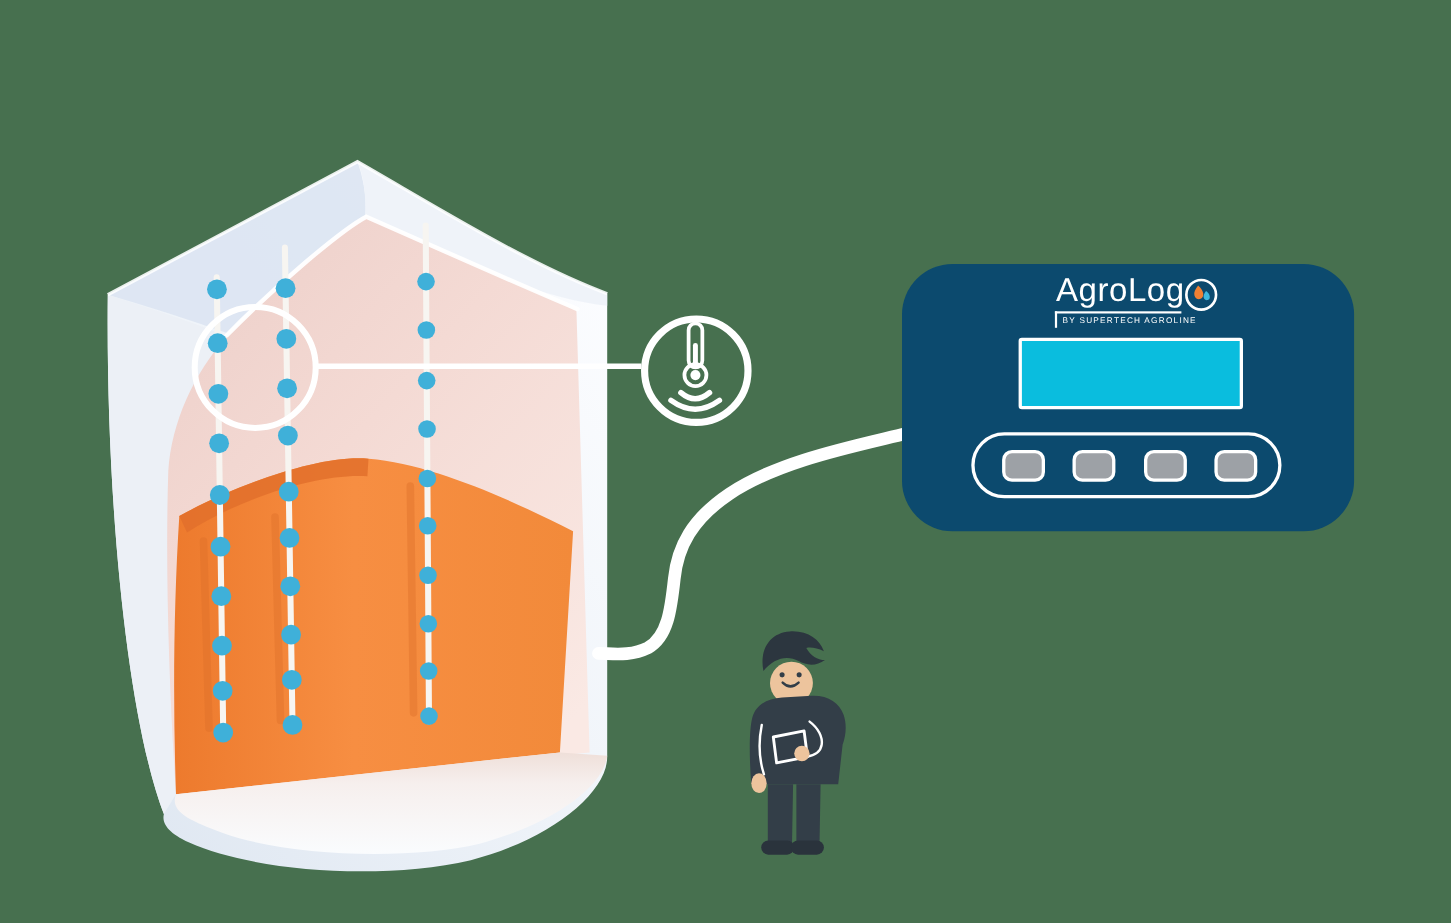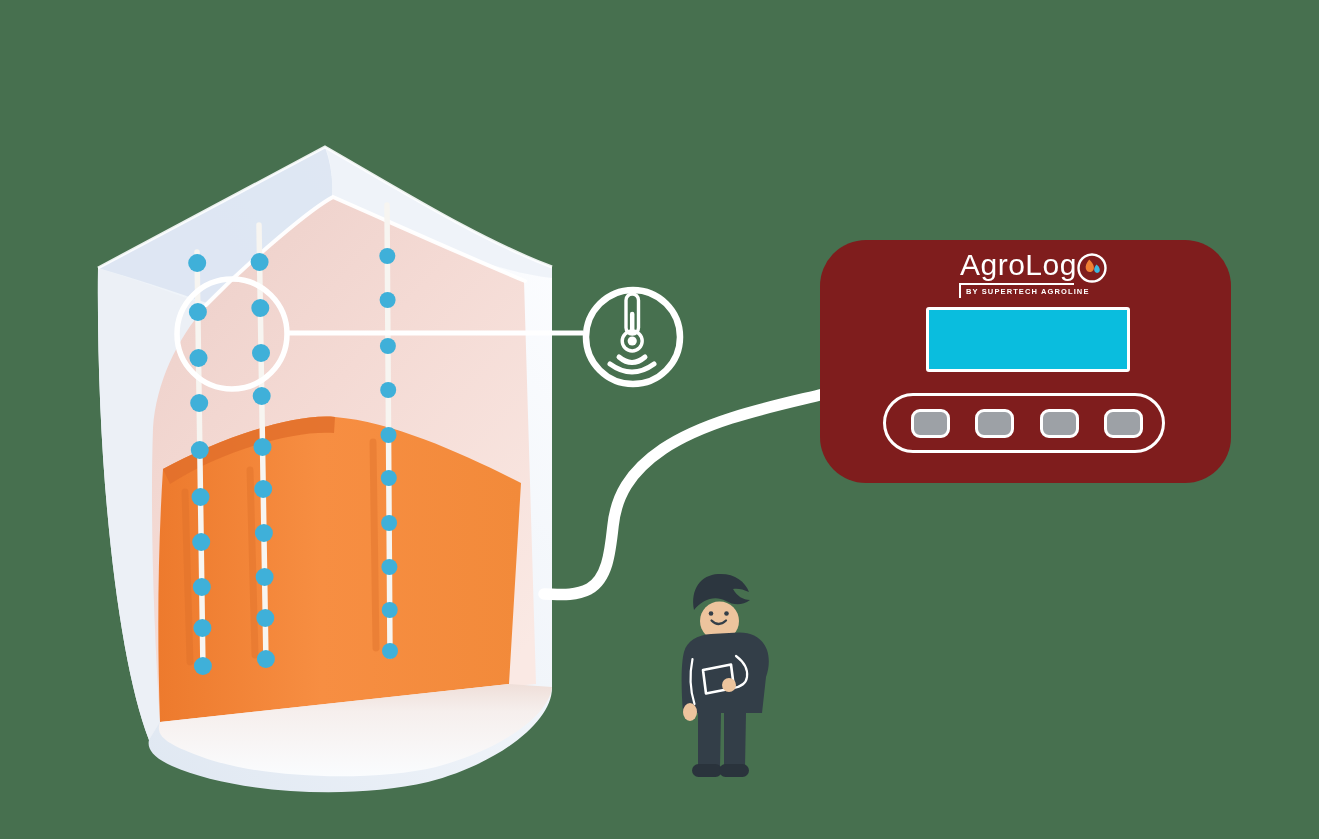--- a/index.html
+++ b/index.html
@@ -8,21 +8,21 @@
   .stage > svg { position:absolute; left:0; top:0; }
 
   
   .device { position:absolute; left:820px; top:240px; width:411px; height:243px;
             border-radius:46px; }
   .logo-text { position:absolute; left:140px; top:8px; width:113px; text-align:center;
                color:#fff; font-size:30px; letter-spacing:0.5px; white-space:nowrap; }
   .logo-underline { position:absolute; left:139px; top:43px; width:113px; height:13px;
                     border-top:2px solid #fff; border-left:2px solid #fff; }
   .logo-tagline { position:absolute; left:146px; top:47px; color:#fff; font-size:7.5px;
-                  font-weight:bold; letter-spacing:1.12px; white-space:nowrap; }
+                  font-weight:normal; letter-spacing:1.12px; white-space:nowrap; }
   .logo-mark { position:absolute; left:256px; top:12px; width:32px; height:32px; }
   .screen { position:absolute; left:106px; top:67px; width:204px; height:65px;
             border:3px solid #fff; border-radius:3px; box-sizing:border-box; }
   .button-bar { position:absolute; left:63px; top:153px; width:282px; height:60px;
                 border:3.5px solid #fff; border-radius:30px; box-sizing:border-box;
                 display:flex; align-items:center; justify-content:space-between;
                 padding:0 19px 0 25px; }
   .panel-btn { width:39px; height:29px; border:3px solid #fff; border-radius:9px;
                box-sizing:border-box; }
 </style>
@@ -145,21 +145,21 @@
       <path stroke="#FFFFFF" stroke-width="2.6" stroke-linejoin="round" d="M 703 670 L 731 664.5 L 734 688 L 706 693.5 Z" fill="#333E48"></path>
       <circle cx="729" cy="685" r="7" fill="#EDC49D"></circle>
       <ellipse cx="690" cy="712" rx="7" ry="9" fill="#EDC49D"></ellipse>
       <path d="M 698 713 L 698 768 L 720 768 L 721 713 Z" fill="#333E48"></path>
       <path d="M 724 713 L 724 768 L 745 768 L 746 713 Z" fill="#333E48"></path>
       <rect x="692" y="764" width="30" height="13" rx="6.5" fill="#2A333C"></rect>
       <rect x="719" y="764" width="30" height="13" rx="6.5" fill="#2A333C"></rect>
     </g>
   </svg>
 
-  <div class="device" style="background: #7f1d1d;">
+  <div class="device" style="background: #0c4a6e;">
     <div class="logo-text">AgroLog</div>
     <div class="logo-underline"></div>
     <div class="logo-tagline">BY SUPERTECH AGROLINE</div>
     <svg class="logo-mark" viewBox="0 0 32 32">
       <circle cx="16" cy="16" r="13.5" fill="none" stroke="#FFFFFF" stroke-width="2.4"></circle>
       <path d="M 13.2 7.5 C 10.5 11 9.2 13.8 9.8 16.4 C 10.4 19 12.6 20.4 14.9 19.9
                C 17.1 19.4 18.3 17.2 17.8 14.6 C 17.4 12.2 15.6 9.6 13.2 7.5 Z" fill="#F08033"></path>
       <path d="M 20.4 12.5 C 18.6 14.8 17.8 16.8 18.3 18.6 C 18.8 20.3 20.4 21.2 21.9 20.8
                C 23.4 20.3 24.1 18.8 23.7 17 C 23.3 15.3 22.1 13.7 20.4 12.5 Z" fill="#3CB8DF"></path>
     </svg>

